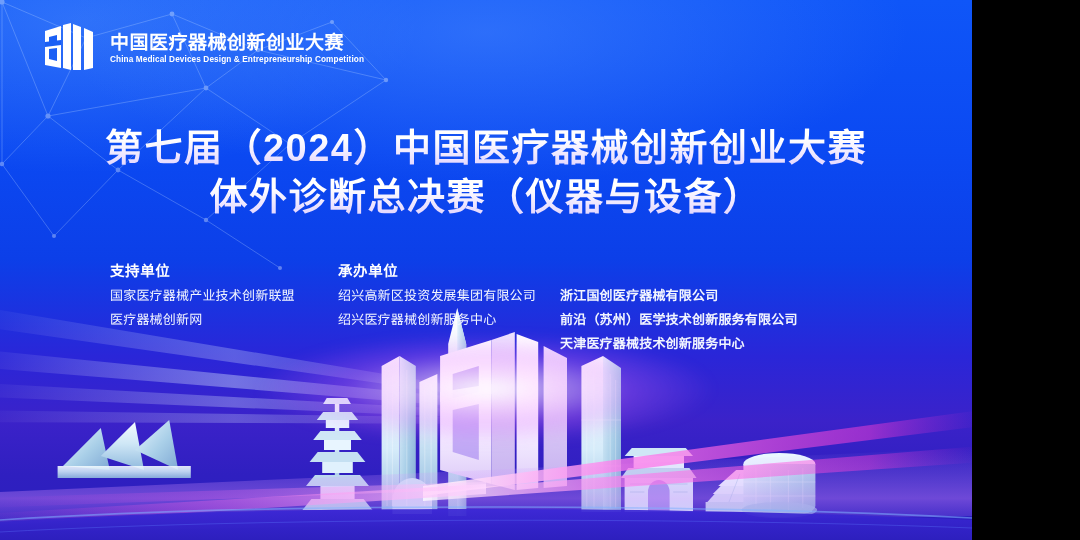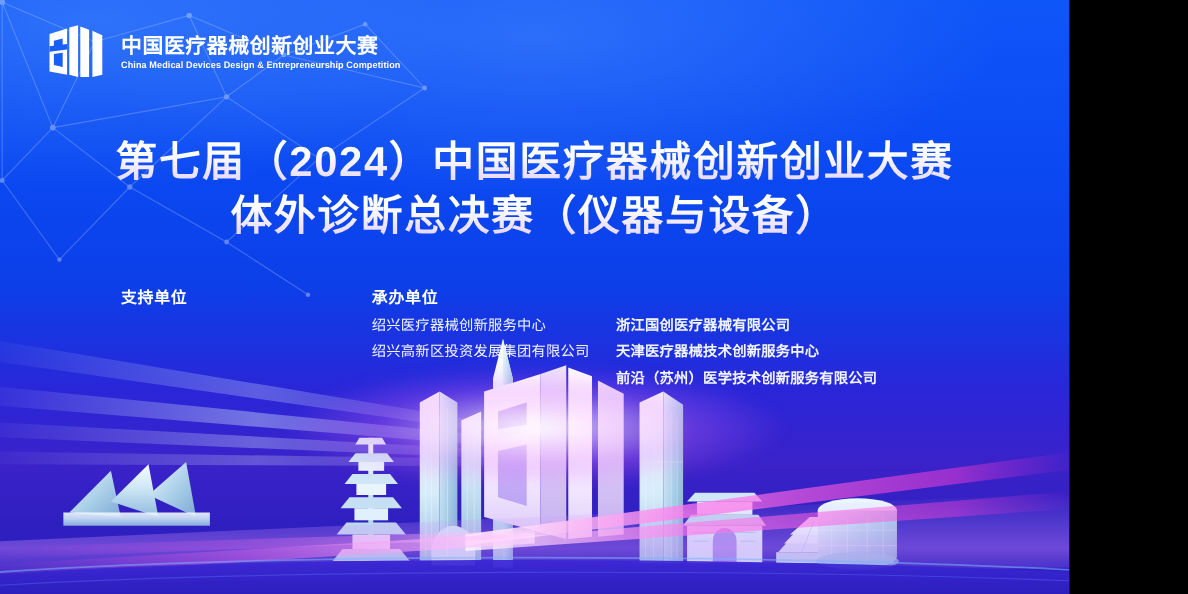--- a/index.html
+++ b/index.html
@@ -390,27 +390,29 @@
   </div>
 
   <div class="titles">
     <div class="title-line">第七届（2024）中国医疗器械创新创业大赛</div>
     <div class="title-line">体外诊断总决赛（仪器与设备）</div>
   </div>
 
   <div class="orgs">
     <div class="org-col c1">
       <div class="org-head">支持单位</div>
+      <div class="org-item">国家医疗器械产业技术创新联盟</div>
+      <div class="org-item">医疗器械创新网</div>
     </div>
     <div class="org-col c2">
       <div class="org-head">承办单位</div>
+      <div class="org-item">绍兴高新区投资发展集团有限公司</div>
       <div class="org-item">绍兴医疗器械创新服务中心</div>
-      <div class="org-item">绍兴高新区投资发展集团有限公司</div>
     </div>
     <div class="org-col c4">
       <div class="org-head spacer">&nbsp;</div>
       <div class="org-item">浙江国创医疗器械有限公司</div>
+      <div class="org-item">前沿（苏州）医学技术创新服务有限公司</div>
       <div class="org-item">天津医疗器械技术创新服务中心</div>
-      <div class="org-item">前沿（苏州）医学技术创新服务有限公司</div>
     </div>
   </div>
 
 </div>
 
 </body></html>

